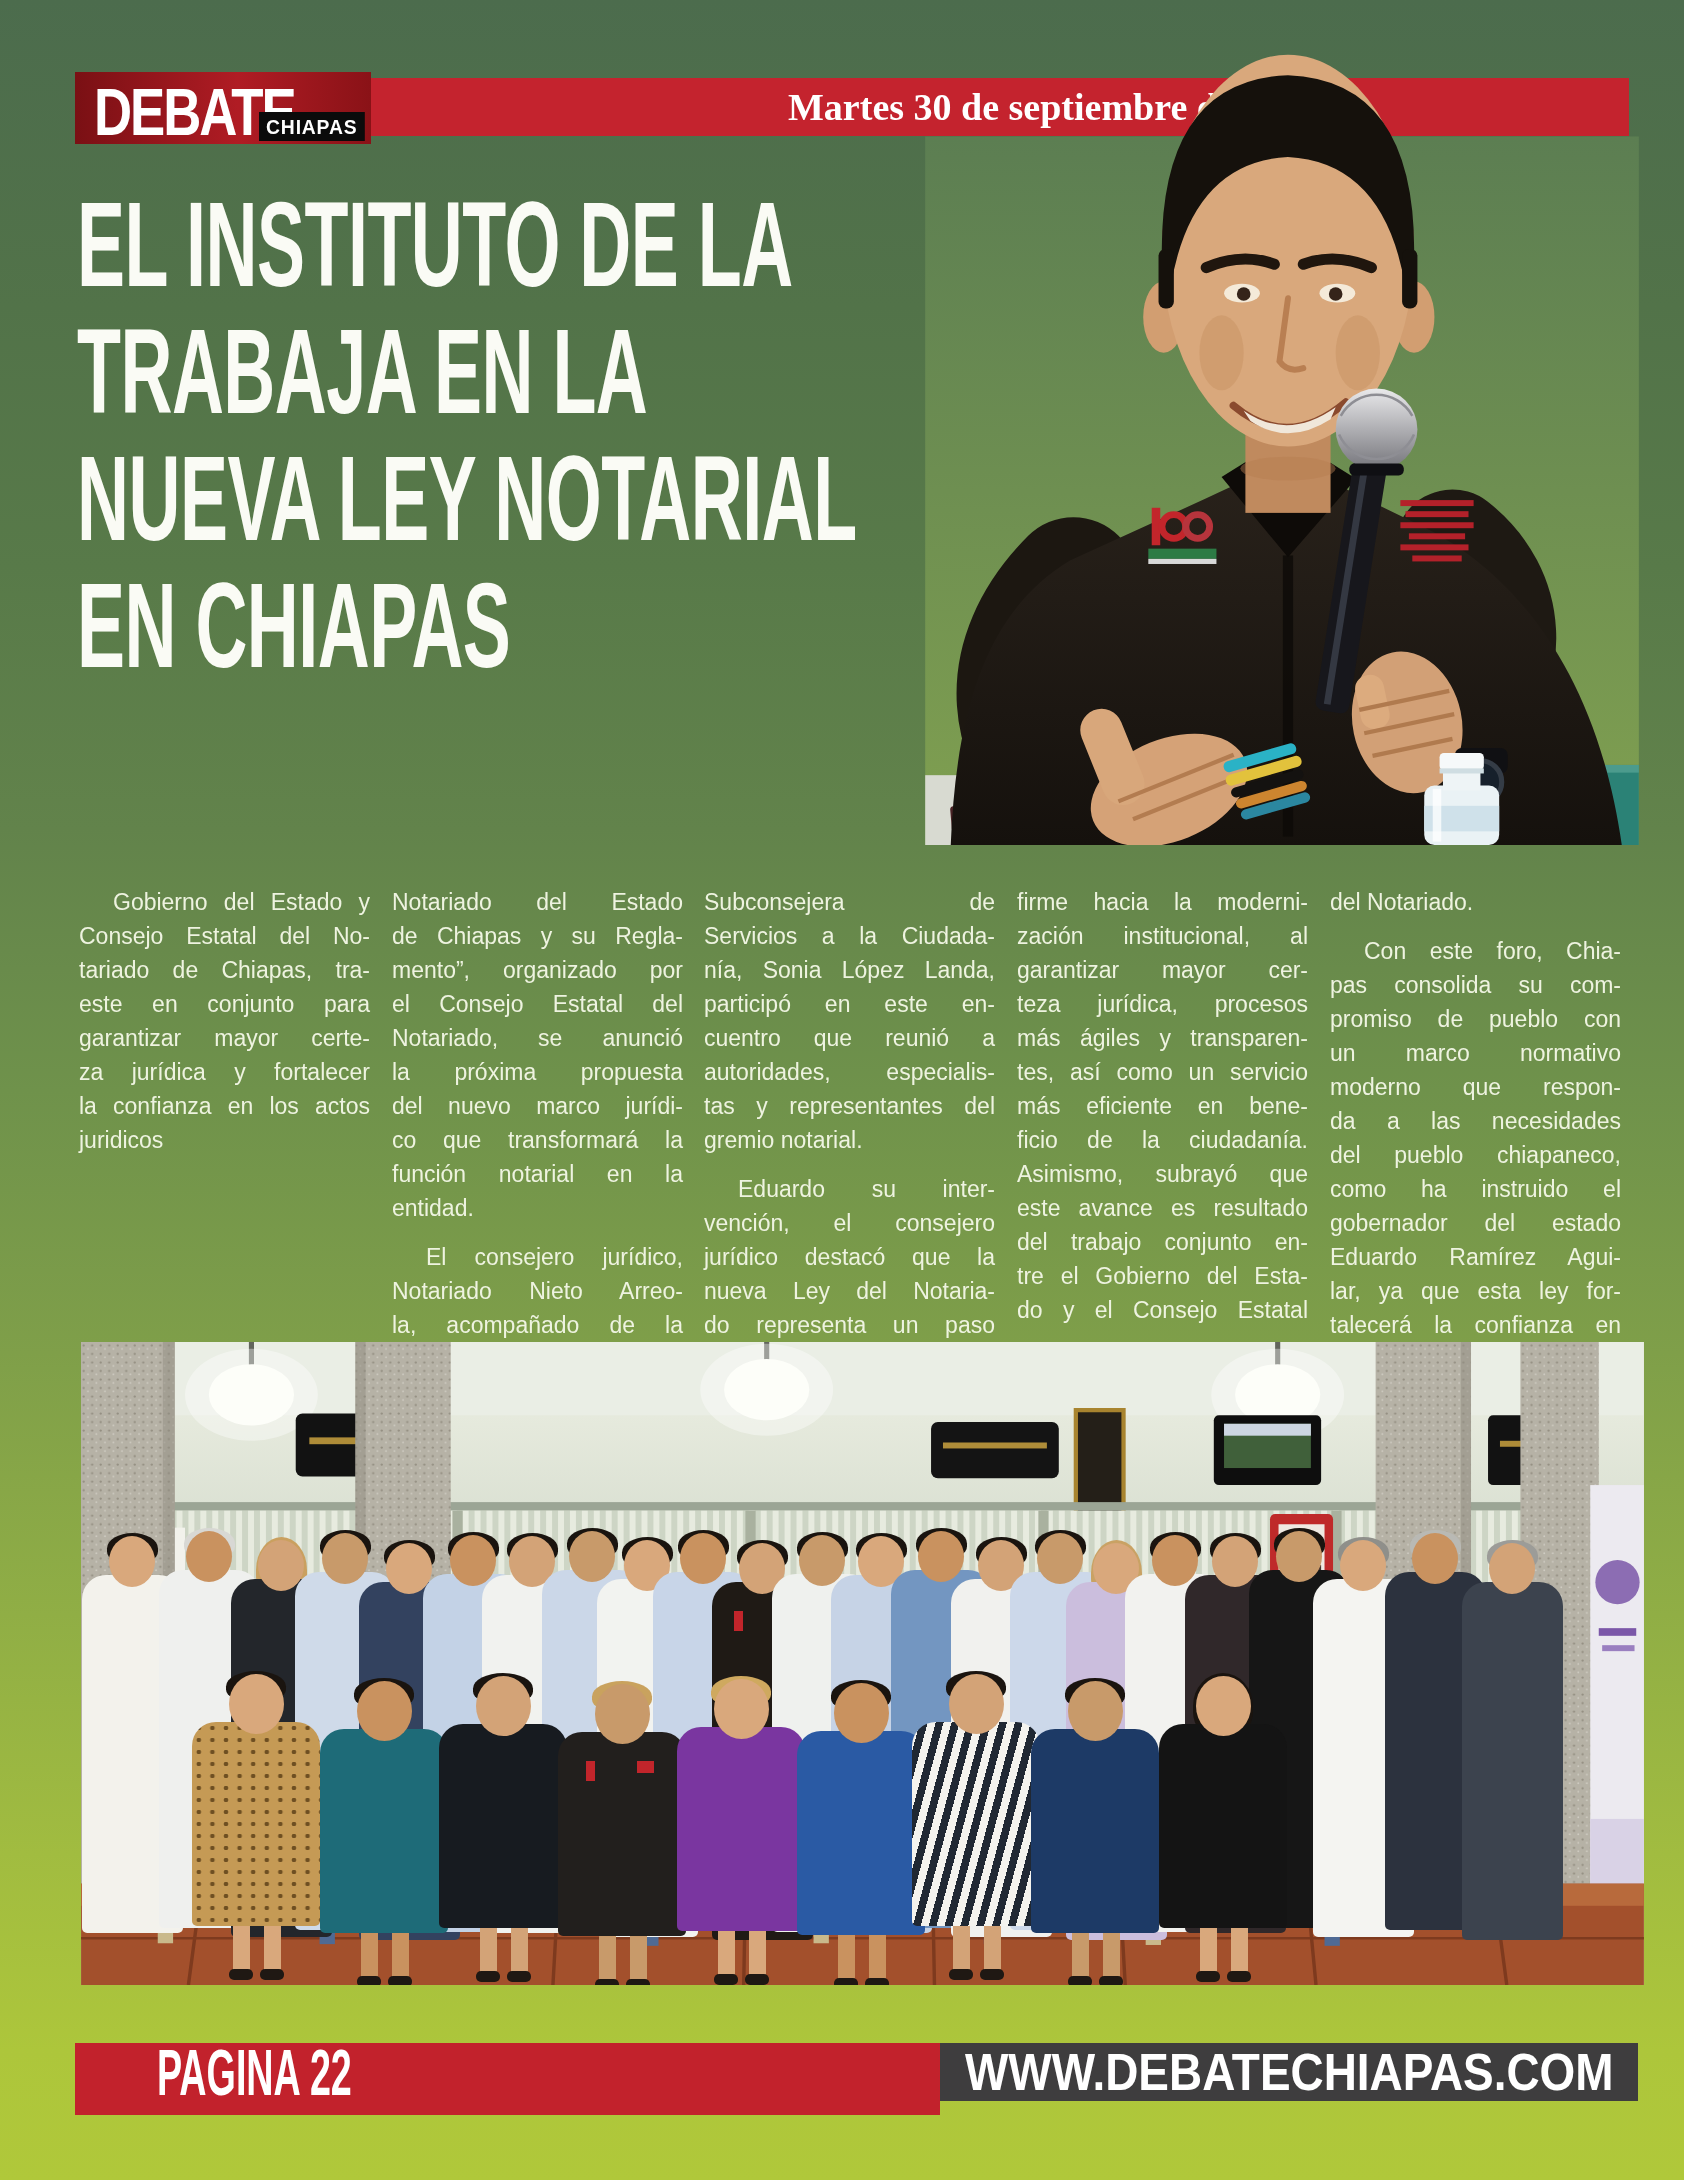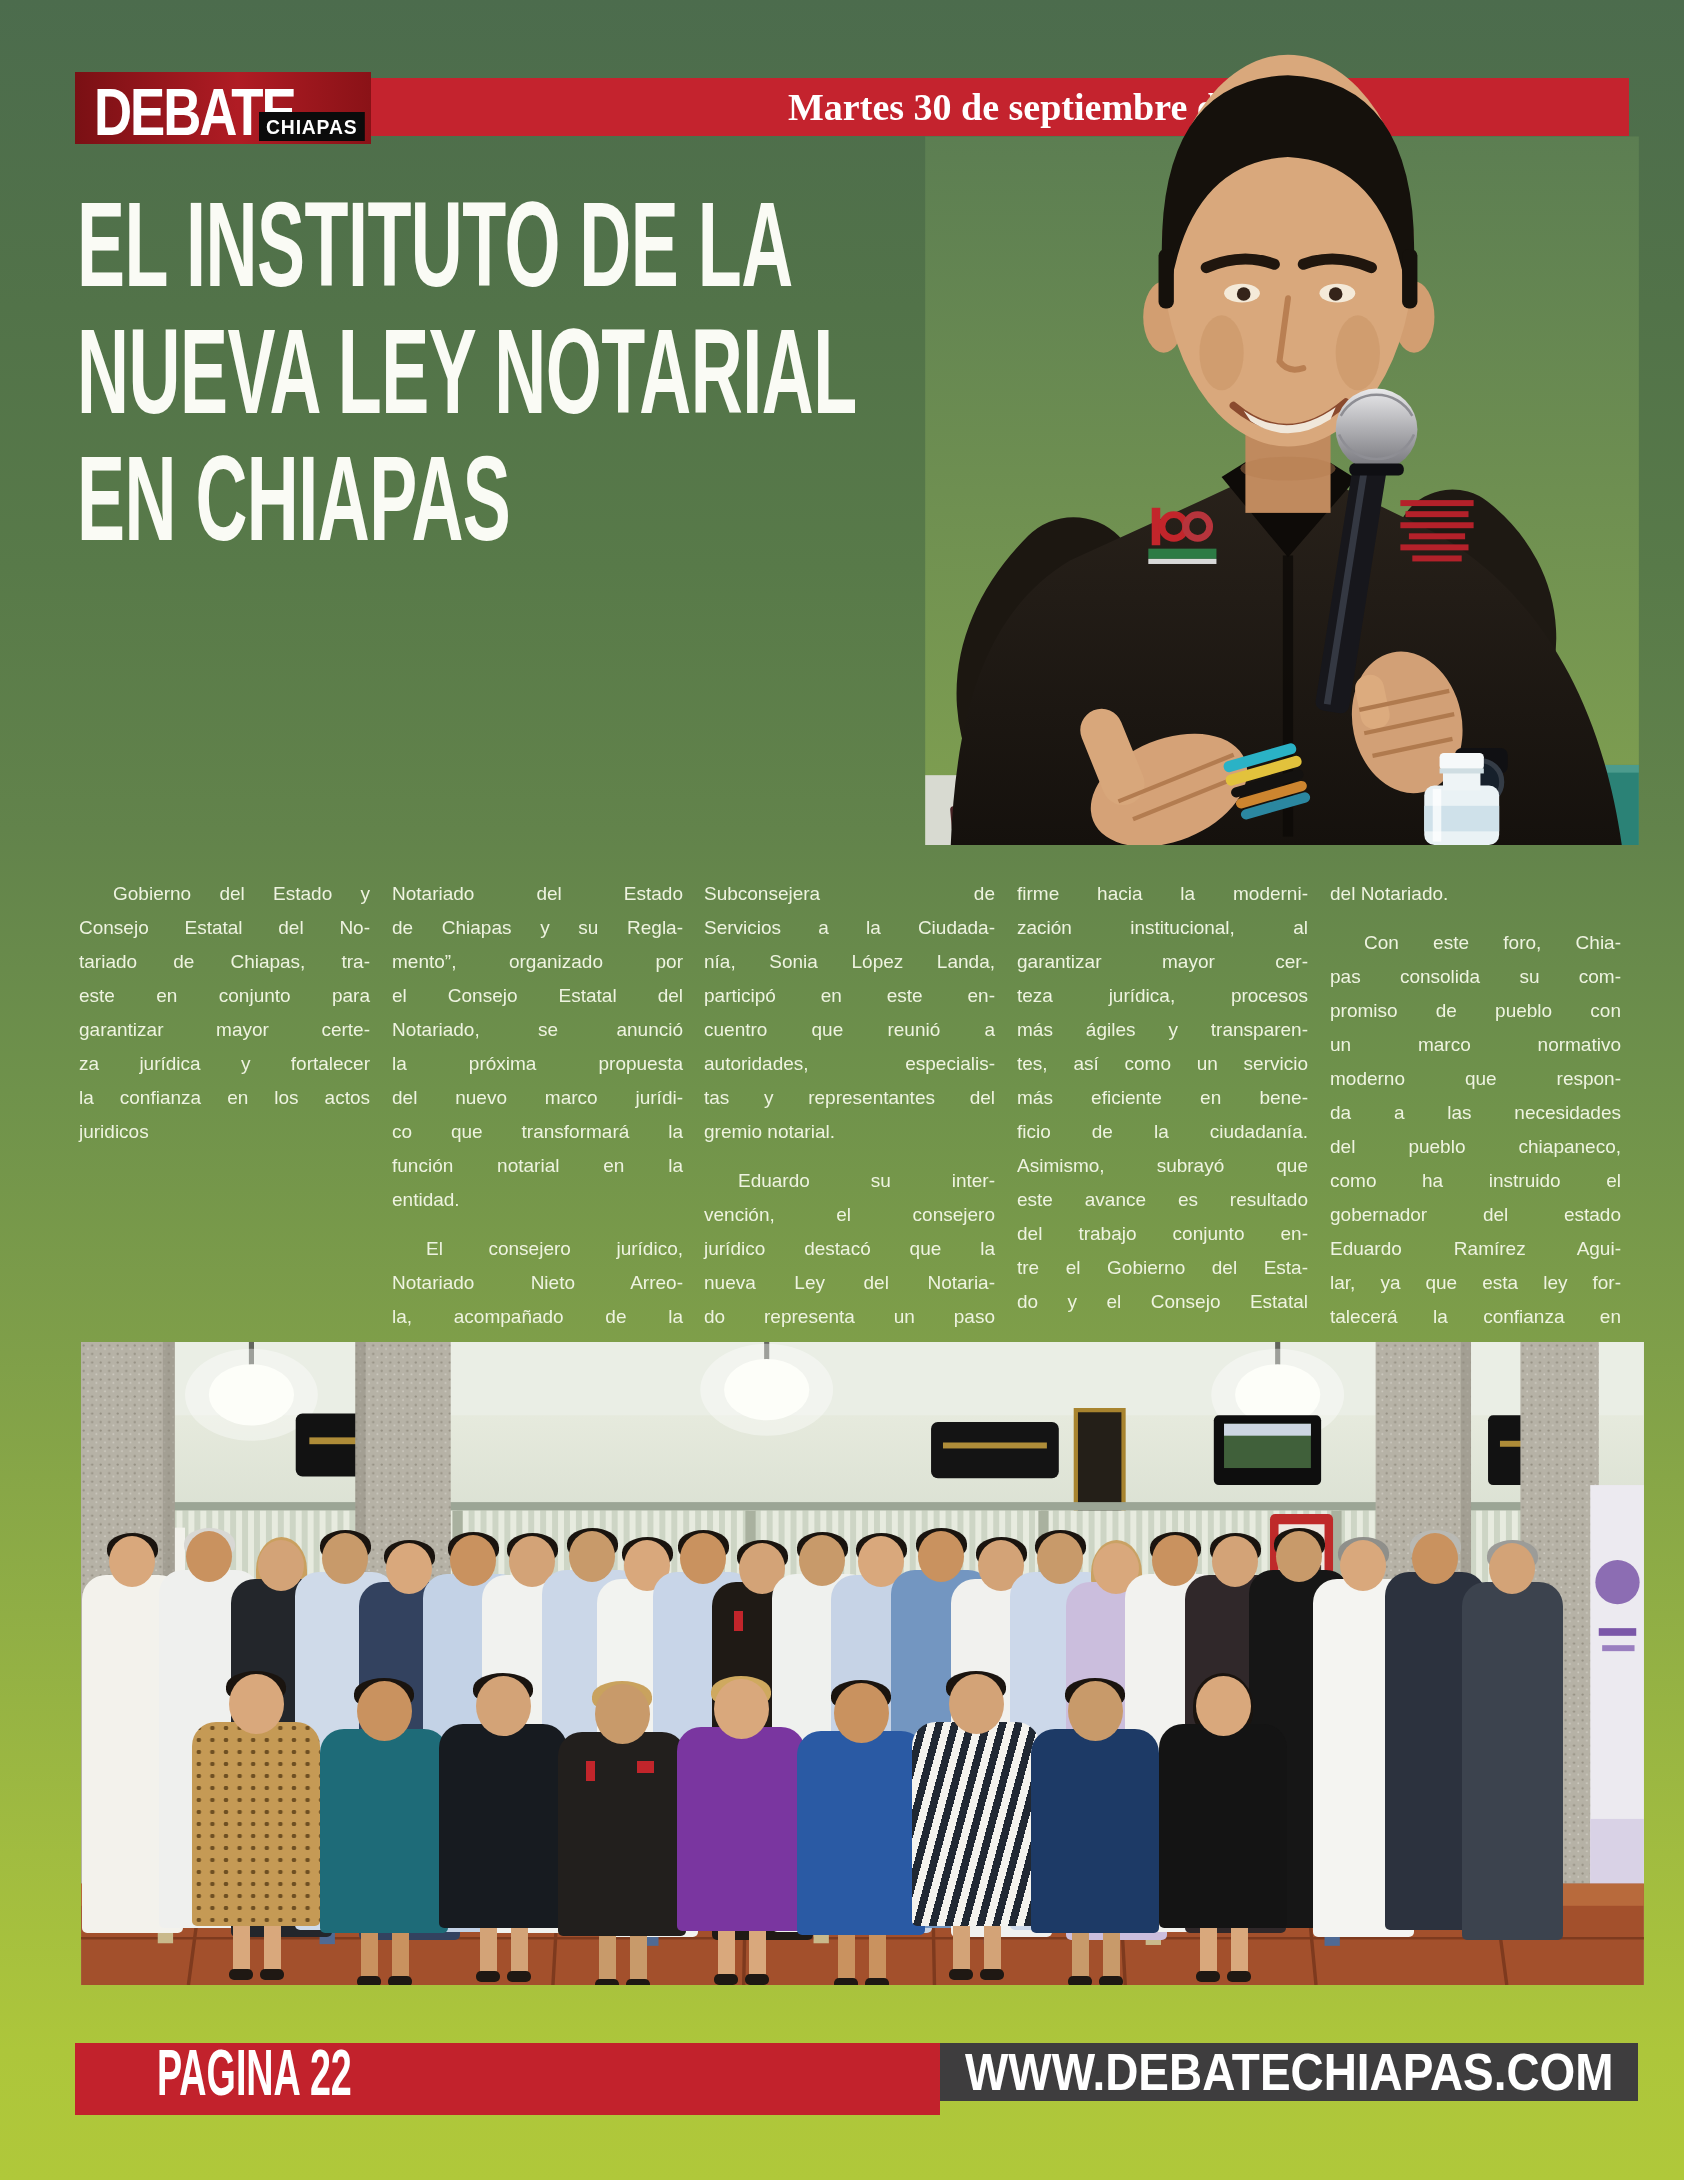--- a/index.html
+++ b/index.html
@@ -15,21 +15,21 @@
   .badge{position:absolute;left:184px;bottom:2.6px;background:#0b0b0b;color:#fff;
     font-size:21px;font-weight:700;padding:2.6px 7.7px;letter-spacing:0.9px;transform:scaleX(.92);transform-origin:0 50%;}
   .date{position:absolute;left:788px;top:85px;z-index:1;color:#fff;
     font-family:"Liberation Serif",serif;font-weight:700;font-size:38px;white-space:nowrap;}
   
   .headline{position:absolute;left:77px;top:181px;z-index:1;color:#fafbf5;}
   .hline{height:127px;line-height:127px;font-size:120px;font-weight:700;}
   .hline span{display:inline-block;transform:scaleX(.60);transform-origin:0 52%;white-space:nowrap;letter-spacing:-0.9px;}
   
   .cols{position:absolute;top:877px;left:0;width:1685px;z-index:1;}
-  .col{position:absolute;top:0;width:291px;color:#eef3e0;font-size:19px;line-height:34px;}
+  .col{position:absolute;top:8px;width:291px;color:#eef3e0;font-size:23px;line-height:34px;}
   .col:nth-of-type(1){left:79px}.col:nth-of-type(2){left:392px}.col:nth-of-type(3){left:704px}
   .col:nth-of-type(4){left:1017px}.col:nth-of-type(5){left:1330px}
   .para{margin:0 0 14.5px 0;}
   .bl{text-align:justify;text-align-last:justify;}
   .bl.end{text-align-last:left;}
   .bl.ind{text-indent:34px;}
   
   .hero{position:absolute;left:903px;top:36px;width:741px;height:809px;z-index:2;}
   
   .gphoto{position:absolute;left:81px;top:1342px;width:1563px;height:643px;overflow:hidden;z-index:1;background:#cbd3c4;}
@@ -60,20 +60,21 @@
 
   <div class="topbar"></div>
   <div class="date">Martes 30 de septiembre del</div>
   <div class="logo-box">
     <div class="brand">DEBATE</div>
     <div class="badge">CHIAPAS</div>
   </div>
 
   <div class="headline">
       <div class="hline"><span>EL INSTITUTO DE LA</span></div>
+      <div class="hline"><span>TRABAJA EN LA</span></div>
       <div class="hline"><span>NUEVA LEY NOTARIAL</span></div>
       <div class="hline"><span>EN CHIAPAS</span></div>
     </div>
 
   <div class="hero">
     <svg viewBox="0 0 870 950" width="741" height="809">
       <defs>
         <linearGradient id="pbg" x1="0" y1="0" x2="0" y2="1">
           <stop offset="0" stop-color="#5c7e52"></stop>
             <stop offset="1" stop-color="#80a050"></stop>

